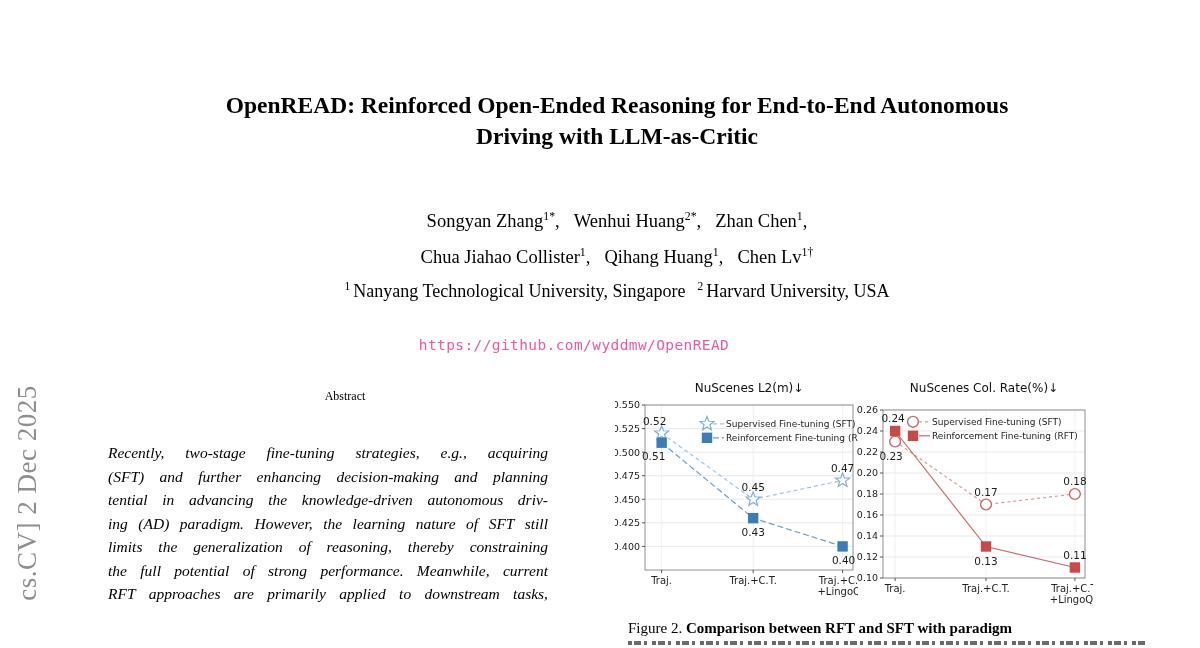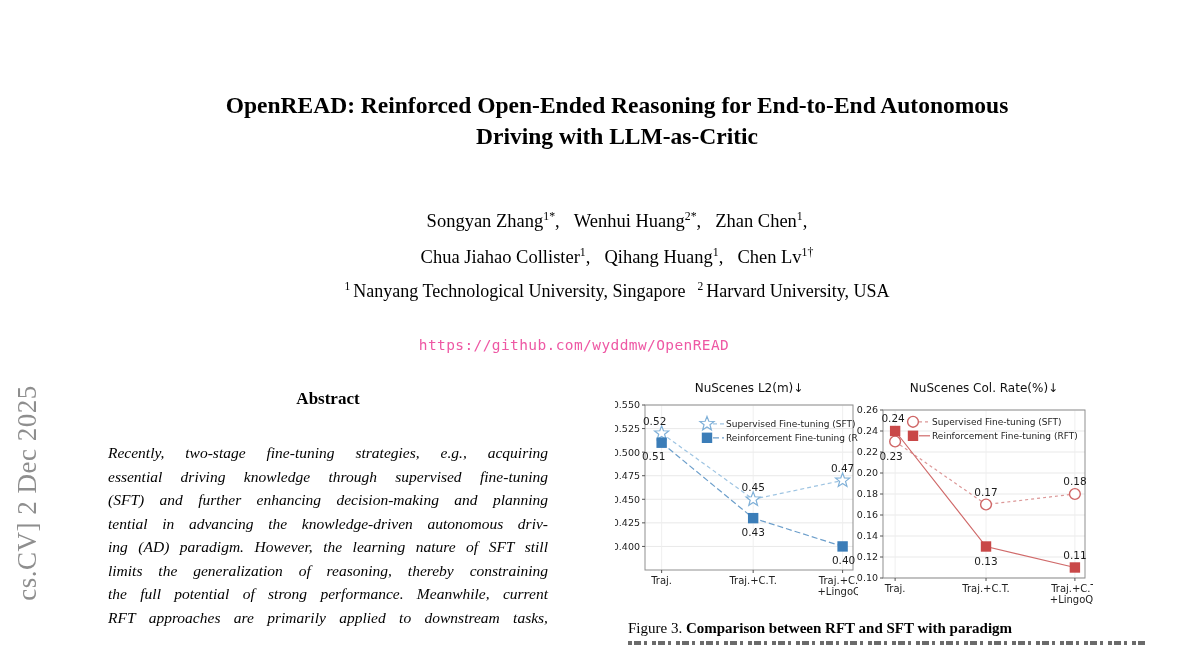--- a/index.html
+++ b/index.html
@@ -15,22 +15,22 @@
            font-size:18.5px;line-height:31px;}
   .authors sup{font-size:64%;}
   .author .agap{display:inline-block;width:14px;}
   .affils{position:absolute;left:20px;top:280px;width:1194px;text-align:center;font-size:18px;}
   .affil{margin:0 6px;}
   .affil sup{font-size:64%;margin-right:3px;}
   .linkrow{position:absolute;left:0;top:336px;width:1092px;text-align:center;padding-left:28px;}
   .gh-link{font-family:"DejaVu Sans Mono", monospace;font-size:14.5px;letter-spacing:.4px;
            text-decoration:none;}
   
-  .abs-head{position:absolute;left:108px;top:389px;width:440px;text-align:center;
-            font-weight:bold;font-size:17px;}
+  .abs-head{position:absolute;left:125px;top:389px;width:440px;text-align:center;
+            font-weight:normal;font-size:12px;}
   .abs-body{position:absolute;left:108px;top:441px;width:440px;font-style:italic;
             font-size:15.5px;}
   .abs-line{height:23.5px;line-height:23.5px;text-align:justify;text-align-last:justify;
             white-space:nowrap;}
   
   .chart-svg{position:absolute;}
   .fig-caption{position:absolute;left:628px;top:618px;width:548px;font-size:15px;line-height:20px;}
   .fig-caption .bold{font-weight:bold;}
   .caption-clip{margin-top:3px;width:520px;height:4px;opacity:.75;
     background:repeating-linear-gradient(90deg,#3a3a3a 0 4px,transparent 4px 6px,#3a3a3a 6px 13px,
@@ -55,21 +55,20 @@
 
   <div class="affils"><span class="affil"><sup>1</sup>Nanyang Technological University, Singapore</span><span class="affil"><sup>2</sup>Harvard University, USA</span></div>
 
   <div class="linkrow">
     <a class="gh-link" href="#" style="color: rgb(238, 88, 164);">https://github.com/wyddmw/OpenREAD</a>
   </div>
 
   <div class="abs-head">Abstract</div>
   <div class="abs-body">
       <div class="abs-line">Recently, two-stage fine-tuning strategies, e.g., acquiring</div>
-      <div class="abs-line">essential driving knowledge through supervised fine-tuning</div>
       <div class="abs-line">(SFT) and further enhancing decision-making and planning</div>
       <div class="abs-line">tential in advancing the knowledge-driven autonomous driv-</div>
       <div class="abs-line">ing (AD) paradigm. However, the learning nature of SFT still</div>
       <div class="abs-line">limits the generalization of reasoning, thereby constraining</div>
       <div class="abs-line">the full potential of strong performance. Meanwhile, current</div>
       <div class="abs-line">RFT approaches are primarily applied to downstream tasks,</div>
     </div>
 
   <div id="charts">
       <svg width="243" height="240" viewBox="0 0 243 240" class="chart-svg" style="left: 615px; top: 378px; position: absolute;">
@@ -184,19 +183,19 @@
         <circle cx="60" cy="43.8" r="5.4" fill="#fff" stroke="#cf6565" stroke-width="1.4"></circle>
         <text x="79" y="47" font-size="9" text-anchor="start" fill="#222" font-family="&quot;DejaVu Sans&quot;, sans-serif">Supervised Fine-tuning (SFT)</text>
         <line x1="66" y1="57.8" x2="77" y2="57.8" stroke="#d06a6a" stroke-width="1.2" stroke-dasharray="none"></line>
         <rect x="54.8" y="52.599999999999994" width="10.4" height="10.4" fill="#c94848"></rect>
         <text x="79" y="61" font-size="9" text-anchor="start" fill="#222" font-family="&quot;DejaVu Sans&quot;, sans-serif">Reinforcement Fine-tuning (RFT)</text>
         <text x="131" y="14" font-size="12" text-anchor="middle" fill="#111" font-family="&quot;DejaVu Sans&quot;, sans-serif">NuScenes Col. Rate(%)↓</text>
       </svg>
     </div>
 
   <div class="fig-caption">
-    <span>Figure 3.</span>
+    <span>Figure 2.</span>
     <span> </span>
     <span class="bold">Comparison between RFT and SFT with paradigm</span>
     <div class="caption-clip"></div>
   </div>
 
 </div>
 
 </body></html>

